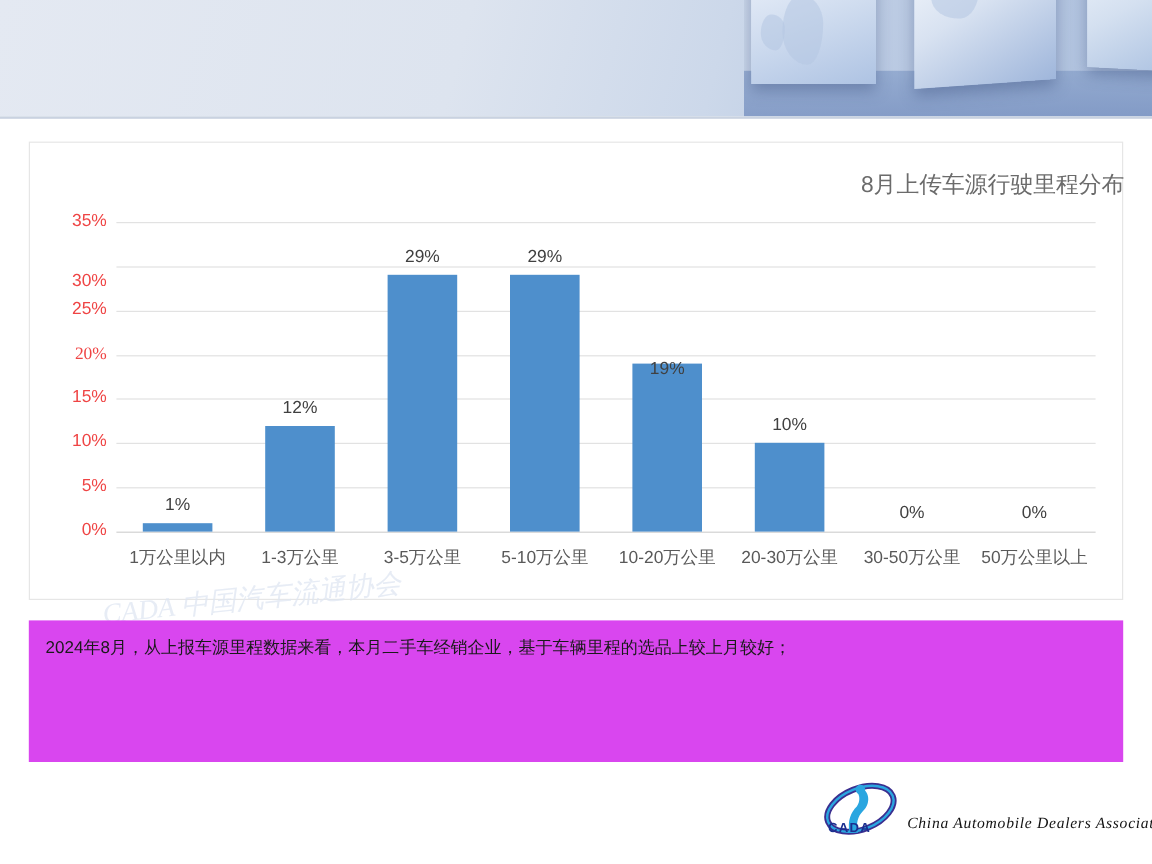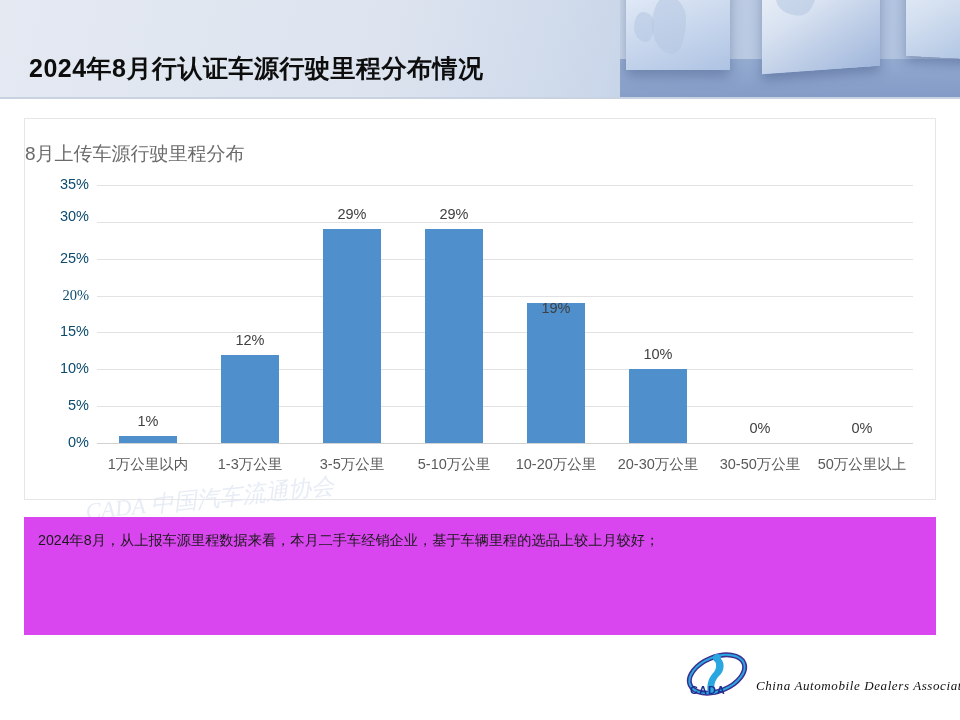--- a/index.html
+++ b/index.html
@@ -54,33 +54,33 @@
     position:absolute;left:24px;top:118px;width:912px;height:382px;
     background:#fff;border:1px solid #e6e6e6;box-sizing:border-box;
   }
   #chart-watermark{
     position:absolute;left:60px;bottom:-14px;width:560px;height:46px;
     color:#dfe6f2;font-size:23px;font-style:italic;
     transform:rotate(-6deg);opacity:.75;pointer-events:none;white-space:nowrap;
     font-family:"Liberation Serif","DejaVu Serif",serif;
   }
   #chart-title{
-    position:absolute;left:0;top:22px;width:912px;text-align:left;
+    position:absolute;left:0;top:22px;width:912px;text-align:right;
     font-size:19px;color:#6b6b6b;
   }
   #plot{
     position:absolute;left:72px;top:66px;width:816px;height:258px;
   }
   .gridline{
     position:absolute;left:0;width:816px;height:1px;background:#e2e2e2;
   }
   .gridline.zero{background:#d2d2d2;}
   .ytick{
     position:absolute;right:824px;width:60px;text-align:right;
-    font-size:14.5px;color:#0c4a6e;transform:translateY(-9px);white-space:nowrap;
+    font-size:14.5px;color:#ef4444;transform:translateY(-9px);white-space:nowrap;
   }
   .bar{
     position:absolute;bottom:0;background:#4e8fcc;
   }
   .bar-label{
     position:absolute;text-align:center;font-size:14.5px;color:#404040;white-space:nowrap;
   }
   .xtick{
     position:absolute;top:270px;text-align:center;font-size:14.5px;color:#595959;white-space:nowrap;
   }
@@ -123,42 +123,41 @@
     <div id="header-art-floor"></div>
     <div class="cube c1">
       <div class="map-blob" style="left:26px;top:18px;width:34px;height:58px;"></div>
       <div class="map-blob" style="left:8px;top:34px;width:20px;height:30px;"></div>
     </div>
     <div class="cube c2">
       <div class="map-blob" style="left:14px;top:8px;width:40px;height:40px;"></div>
     </div>
     <div class="cube c3"></div>
   </div>
-  <div id="header-title">2024年8月行认证车源行驶里程分布情况</div>
 </div>
 <div id="header-rule"></div>
 
 <div id="chart-panel">
   <div id="chart-title">8月上传车源行驶里程分布</div>
   <div id="chart-watermark">CADA 中国汽车流通协会</div>
   <div id="plot">
       <div class="gridline zero" style="top: 258px;"></div>
       <div class="ytick" style="top: 258px;">0%</div>
       <div class="gridline" style="top: 221.143px;"></div>
       <div class="ytick" style="top: 221.143px;">5%</div>
       <div class="gridline" style="top: 184.286px;"></div>
       <div class="ytick" style="top: 184.286px;">10%</div>
       <div class="gridline" style="top: 147.429px;"></div>
       <div class="ytick" style="top: 147.429px;">15%</div>
       <div class="gridline" style="top: 110.571px;"></div>
       <div class="ytick" style="top: 110.571px; font-family: Liberation Serif, serif;">20%</div>
       <div class="gridline" style="top: 73.7143px;"></div>
       <div class="ytick" style="top: 73.7143px;">25%</div>
       <div class="gridline" style="top: 36.8571px;"></div>
-      <div class="ytick" style="top: 32px;">30%</div>
+      <div class="ytick" style="top: 50px;">30%</div>
       <div class="gridline" style="top: 0px;"></div>
       <div class="ytick" style="top: 0px;">35%</div>
       <div class="bar" style="left: 22.44px; width: 57.12px; height: 7.37143px; background: rgb(78, 143, 204);"></div>
       <div class="bar-label" style="left: 0px; width: 102px; top: 227.629px;">1%</div>
       <div class="xtick" style="left: 0px; width: 102px;">1万公里以内</div>
       <div class="bar" style="left: 124.44px; width: 57.12px; height: 88.4571px; background: rgb(78, 143, 204);"></div>
       <div class="bar-label" style="left: 102px; width: 102px; top: 146.543px;">12%</div>
       <div class="xtick" style="left: 102px; width: 102px;">1-3万公里</div>
       <div class="bar" style="left: 226.44px; width: 57.12px; height: 213.771px; background: rgb(78, 143, 204);"></div>
       <div class="bar-label" style="left: 204px; width: 102px; top: 21.2286px;">29%</div>

